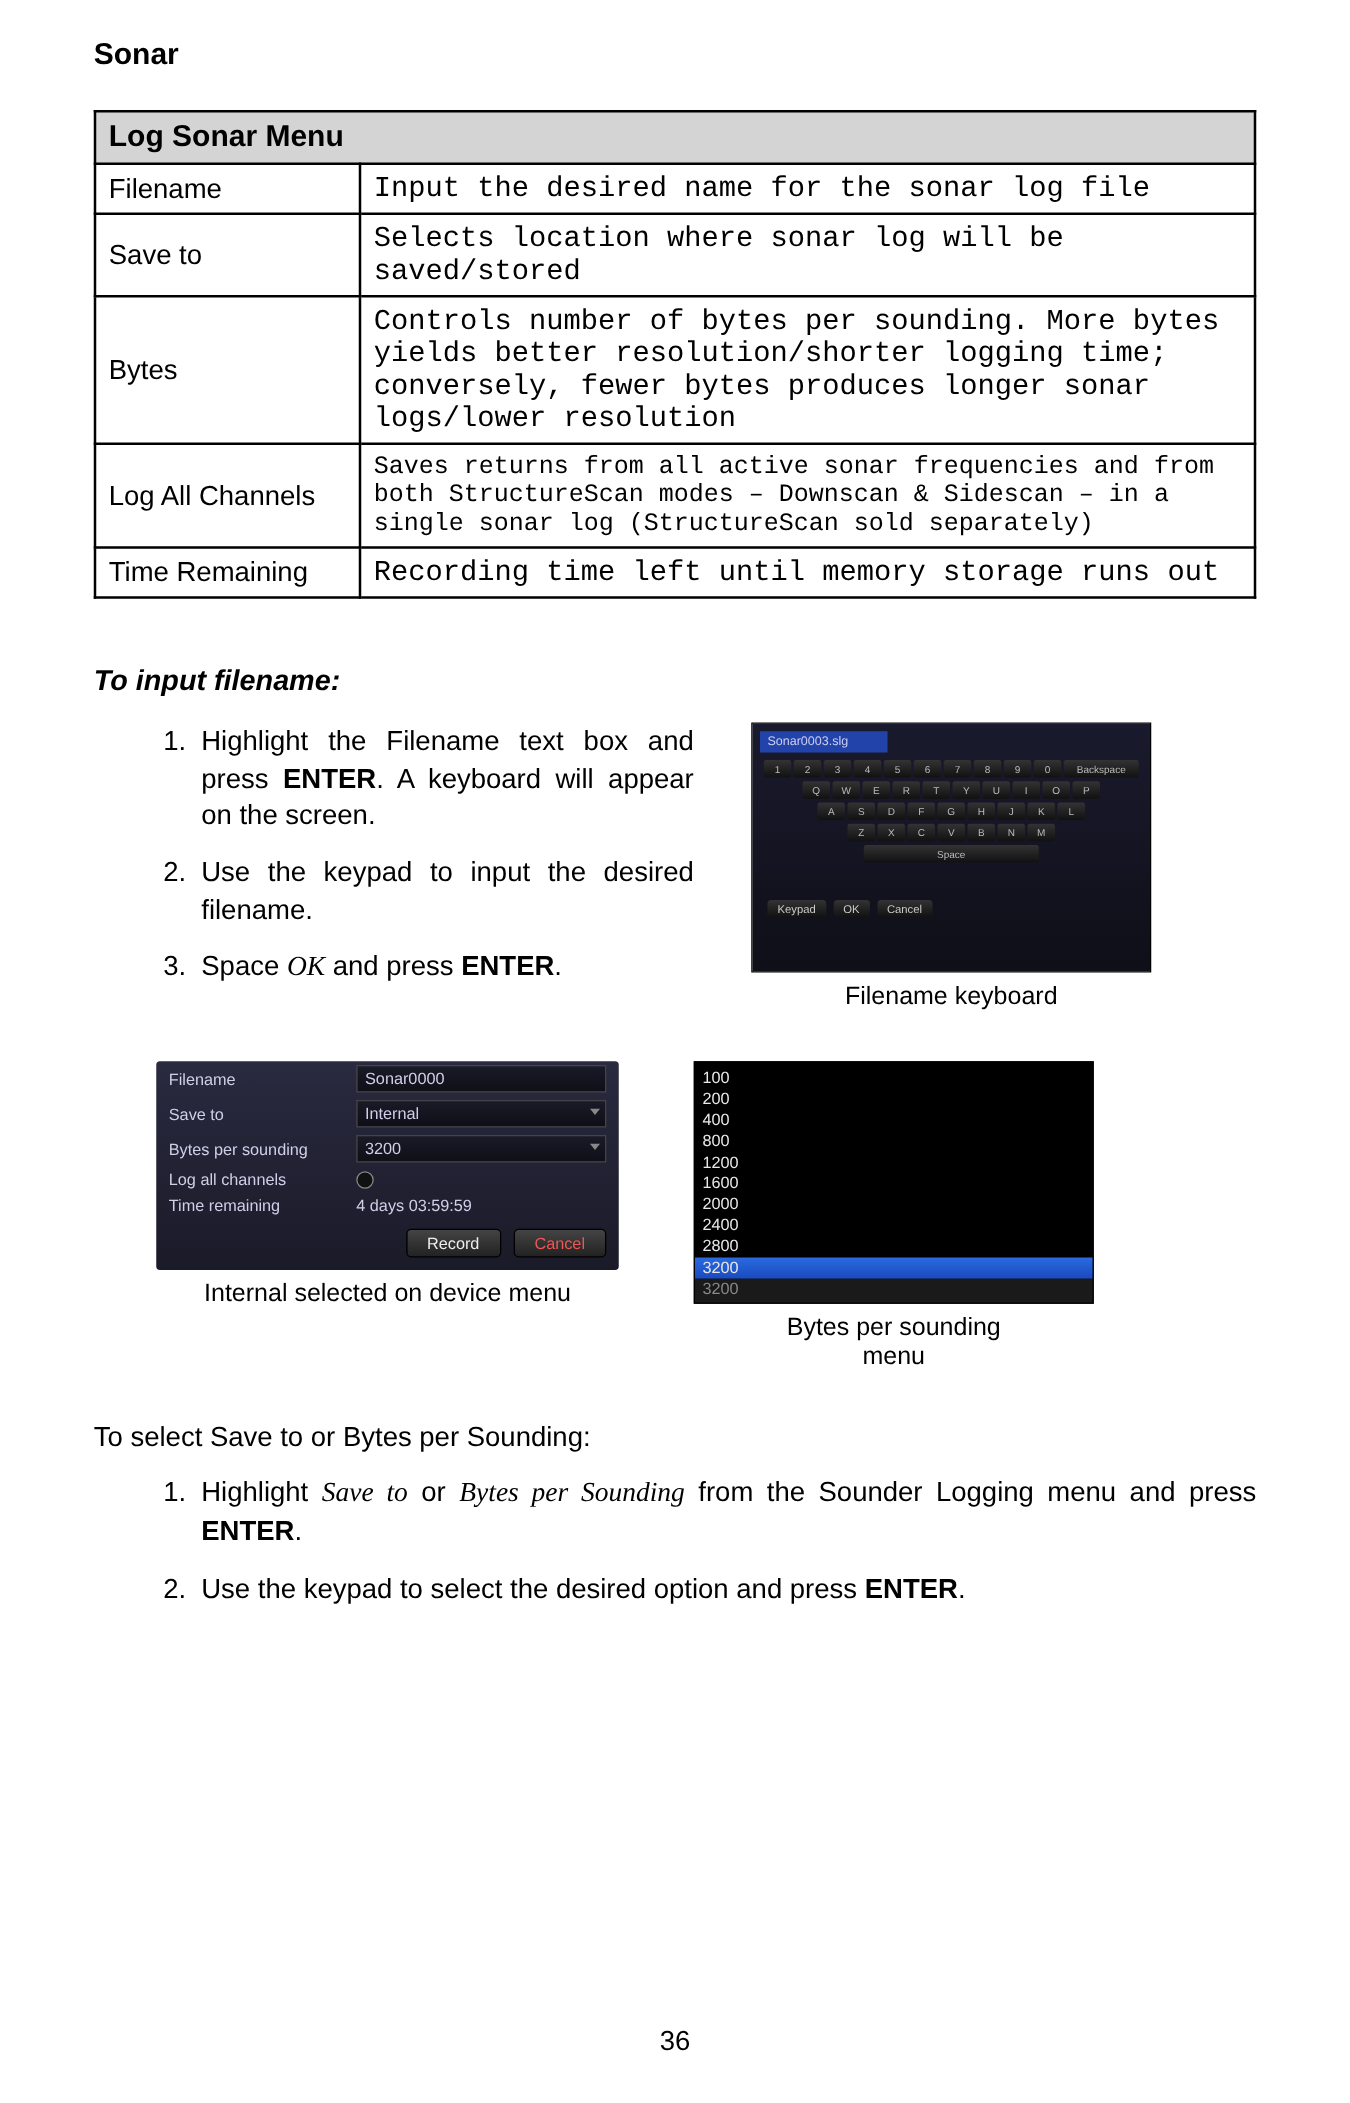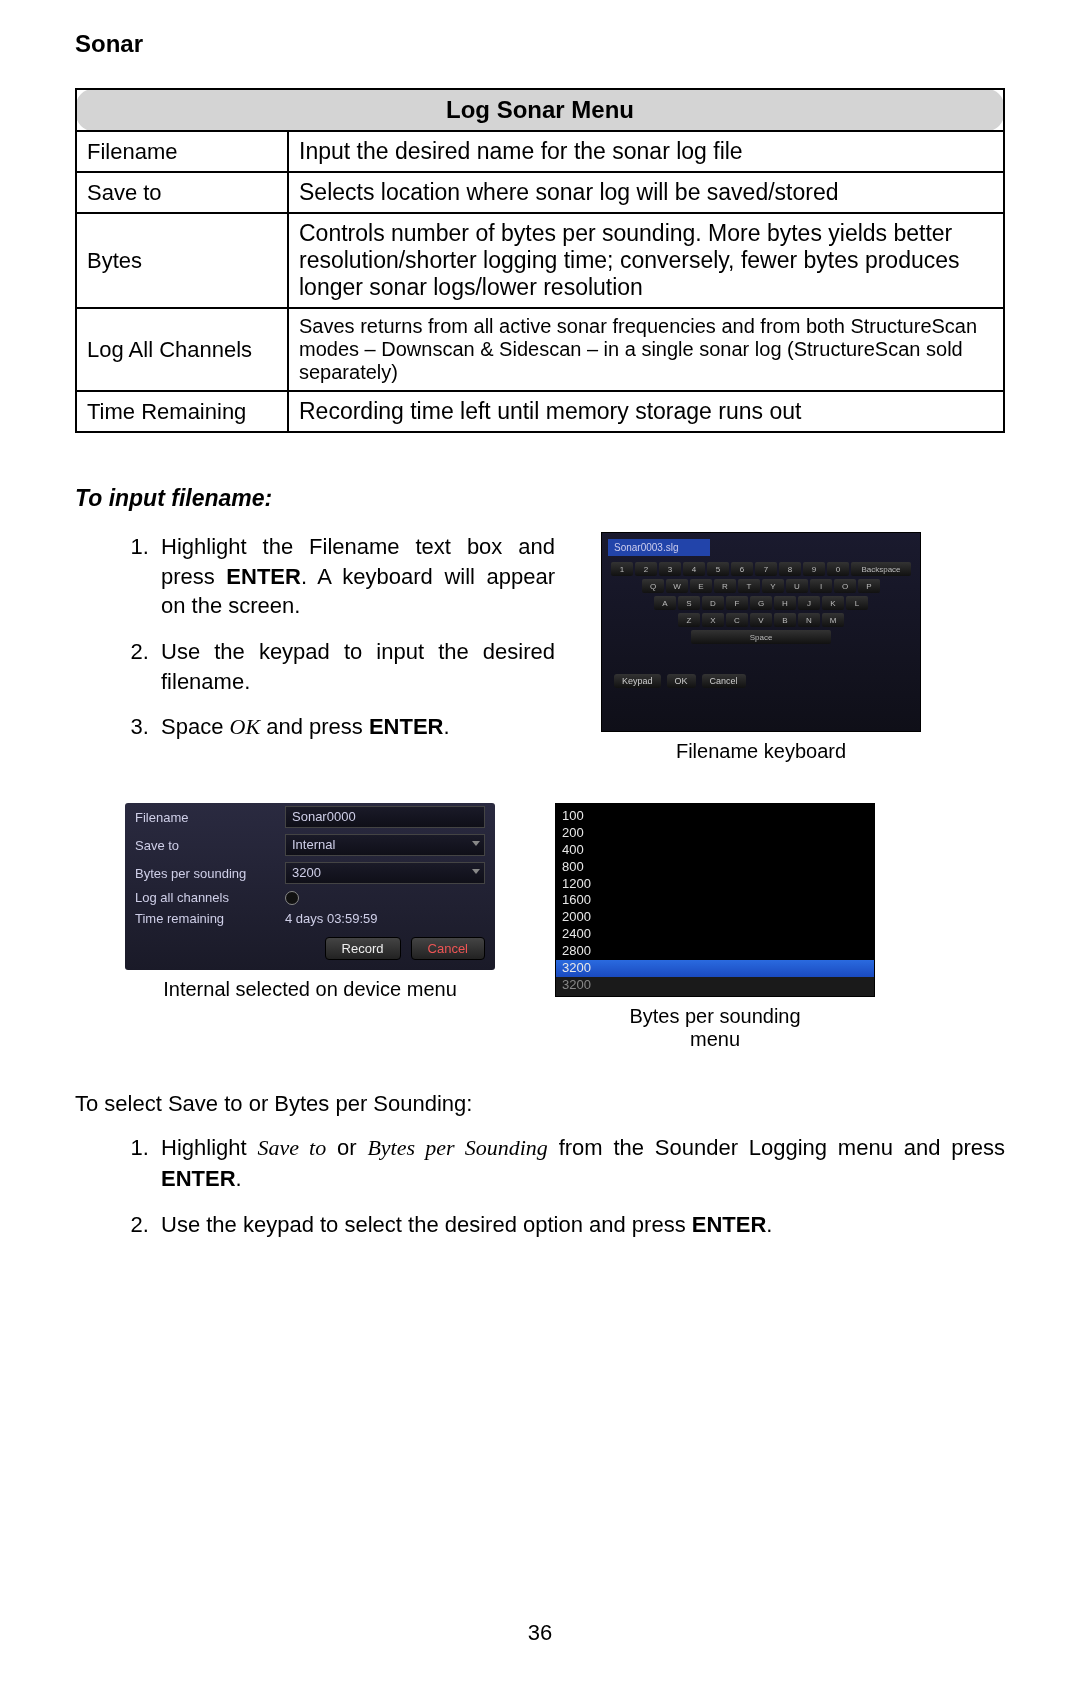--- a/index.html
+++ b/index.html
@@ -28,31 +28,30 @@
     font-size: 22px;
   }
   table.spec th, table.spec td {
     border: 2px solid #000;
     padding: 6px 10px;
     vertical-align: middle;
     text-align: left;
   }
   table.spec th {
     background: #d4d4d4;
-    text-align: center;
+    text-align: left;
     font-weight: bold;
     font-size: 24px;
-    border-radius: 17px;
   }
   table.spec td.col1 {
     width: 190px;
     font-family: Arial, Helvetica, sans-serif;
   }
   table.spec td.col2 {
-    font-family: Liberation Sans, sans-serif;
+    font-family: Liberation Mono, monospace;
     font-size: 23px;
   }
   .arialcell {
     font-family: Liberation Mono, monospace;
     font-size: 20px !important;
     text-align: justify;
   }
   .subhead {
     font-style: italic;
     font-weight: bold;

